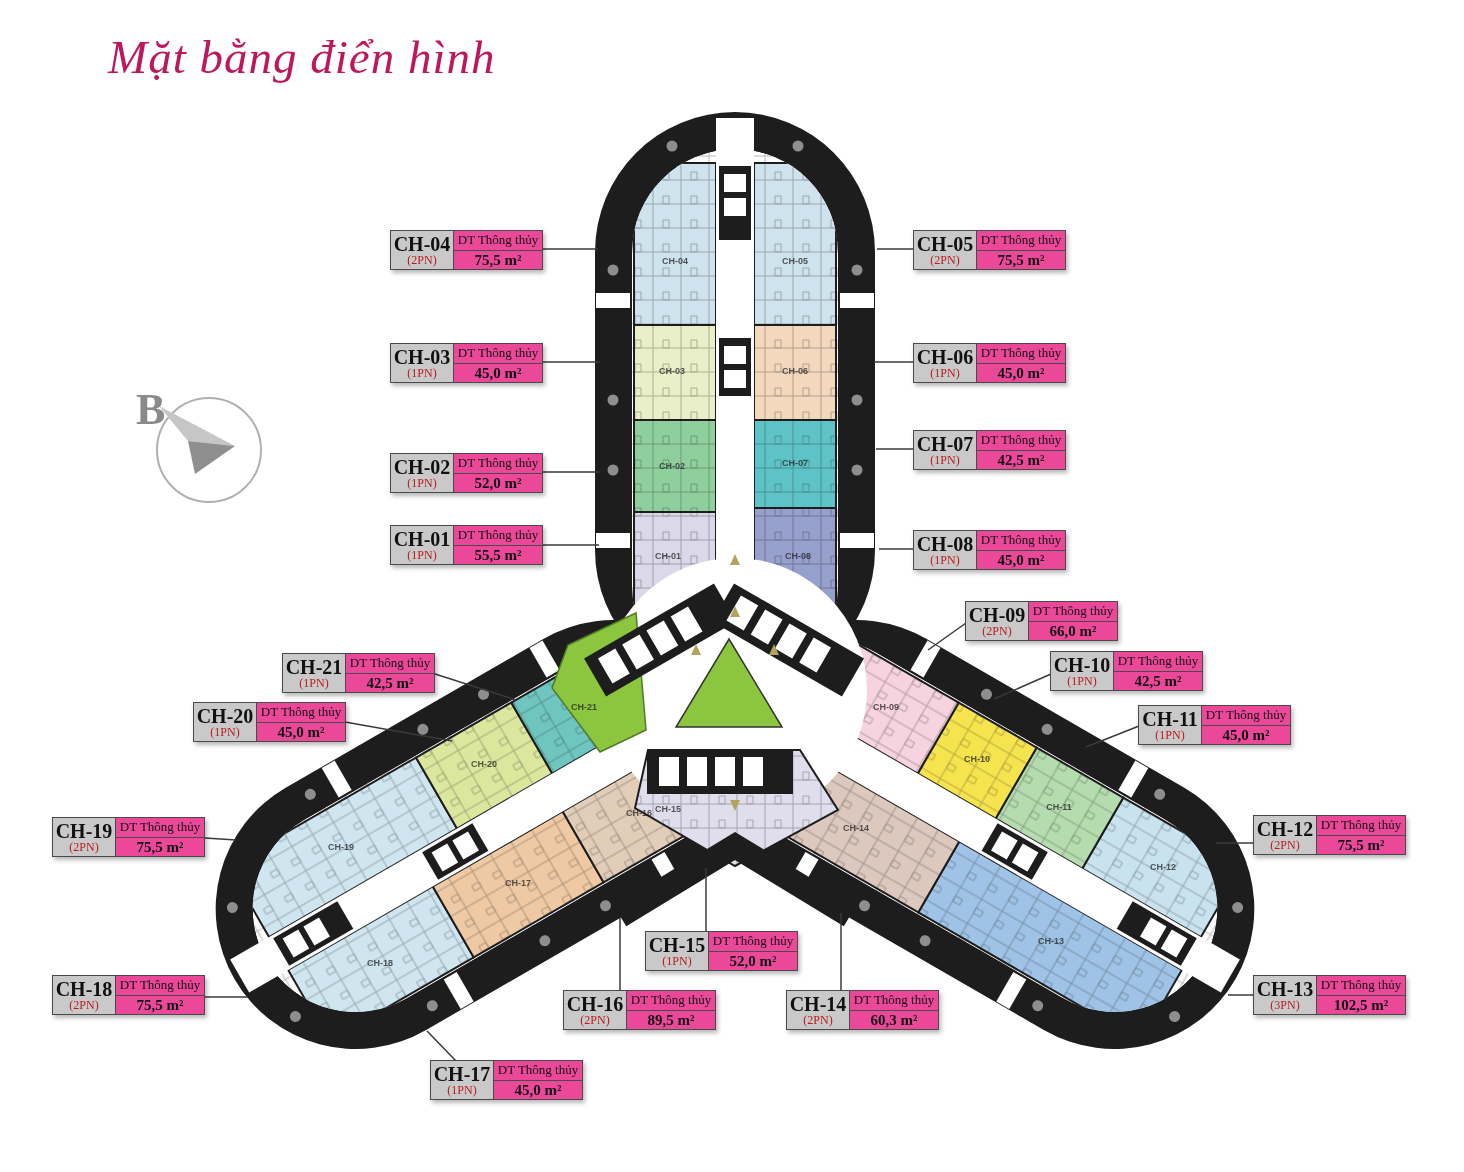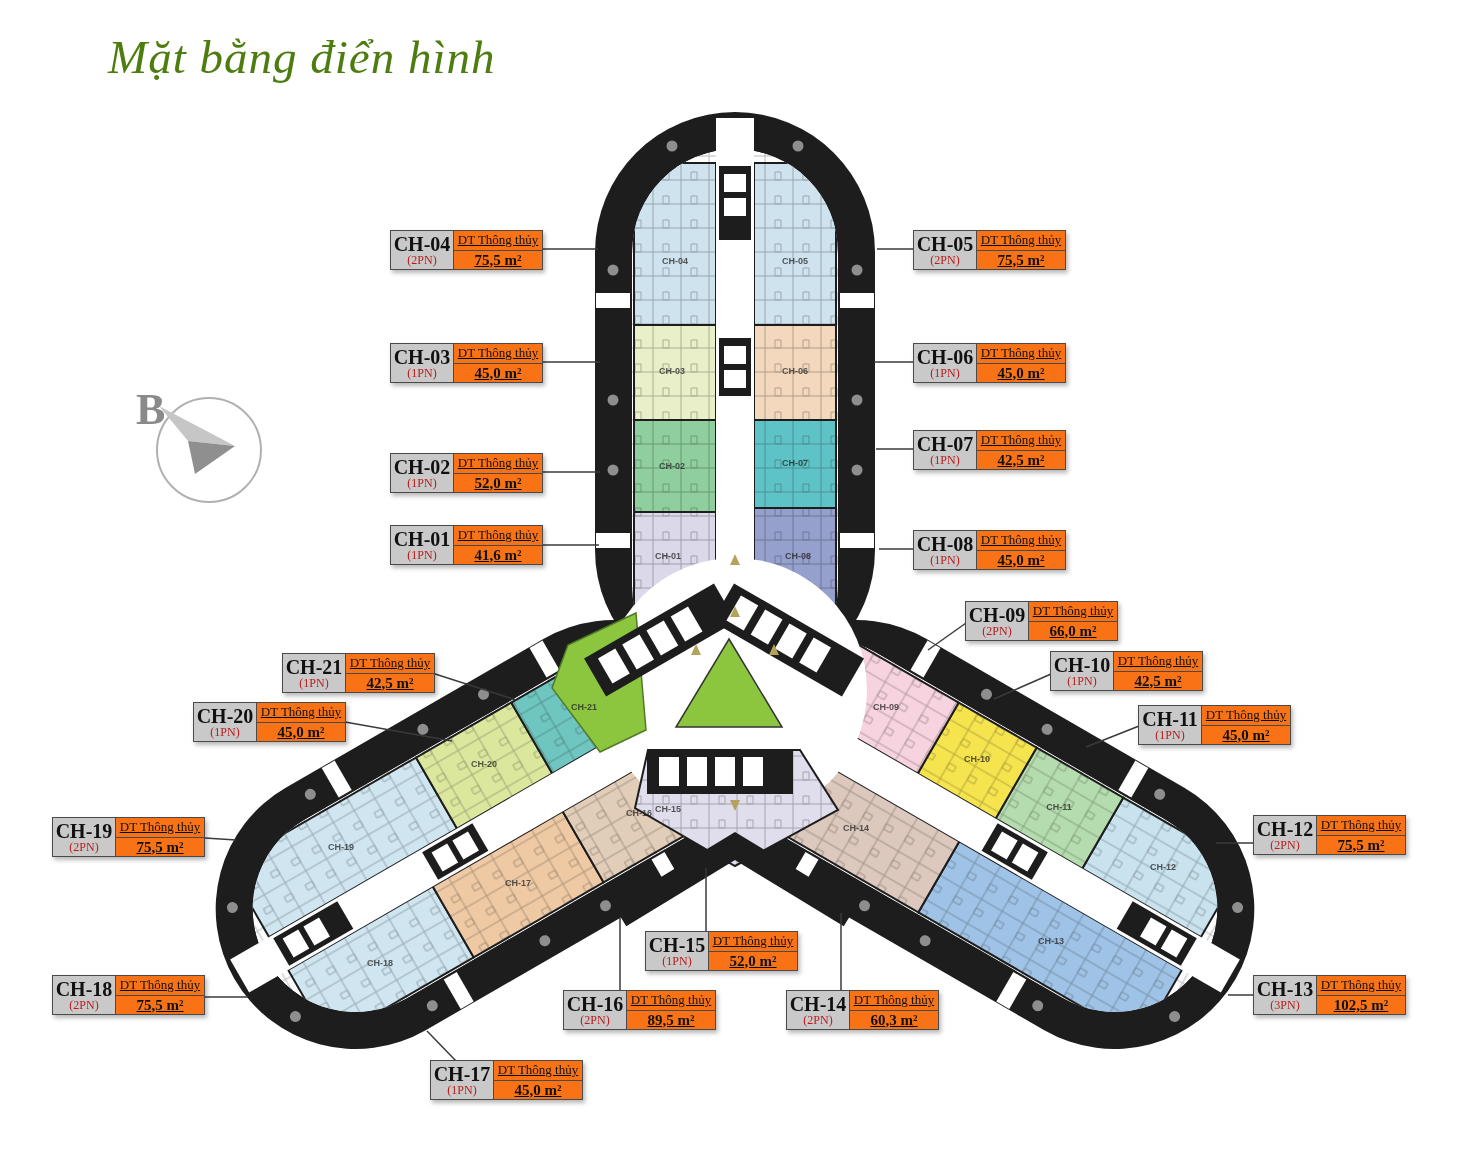--- a/index.html
+++ b/index.html
@@ -1,31 +1,31 @@
 <!DOCTYPE html>
 <html><head>
 <meta charset="utf-8">
 <style>
   html,body{margin:0;padding:0;background:#fff;}
   #stage{position:relative;width:1464px;height:1172px;background:#fff;overflow:hidden;
          font-family:"Liberation Serif",serif;}
   #plan-svg{position:absolute;left:0;top:0;}
   .page-title{position:absolute;left:108px;top:30px;font-size:47px;font-style:italic;
-              color:#4d7c0f;letter-spacing:1px;white-space:nowrap;}
+              color:#be185d;letter-spacing:1px;white-space:nowrap;}
   .compass-label{position:absolute;left:136px;top:384px;font-size:44px;font-weight:bold;
                  color:#8a8a8a;}
   
   .unit-label{position:absolute;display:flex;align-items:stretch;height:40px;
               filter:drop-shadow(2px 3px 2px rgba(0,0,0,0.28));}
   .unit-id-box{width:62px;background:#c9c9c9;border:1px solid #4a4a4a;
                display:flex;flex-direction:column;align-items:center;justify-content:center;}
   .unit-id{font-weight:bold;font-size:20px;line-height:1;color:#111;}
   .unit-type{font-size:12px;line-height:1.05;color:#b91c1c;}
-  .unit-area-box{width:88px;background:#f97316;border:1px solid #4a4a4a;border-left:none;
-                 display:flex;flex-direction:column;text-decoration:underline;}
+  .unit-area-box{width:88px;background:#ec4899;border:1px solid #4a4a4a;border-left:none;
+                 display:flex;flex-direction:column;}
   .area-caption{font-size:13px;text-align:center;border-bottom:1px solid #4a4a4a;
                 padding:1px 2px 0 2px;color:#111;white-space:nowrap;flex:1;}
   .area-value{font-weight:bold;font-size:15px;text-align:left;color:#111;flex:1;
               display:flex;align-items:center;justify-content:center;}
 </style>
 </head>
 <body>
 
 <div id="stage">
 
@@ -278,21 +278,21 @@
         <div class="area-value">52,0 m²</div>
       </div>
 </div>
 <div class="unit-label" style="left:390px;top:525px">
   <div class="unit-id-box">
         <div class="unit-id">CH-01</div>
         <div class="unit-type">(1PN)</div>
       </div>
   <div class="unit-area-box">
         <div class="area-caption">DT Thông thủy</div>
-        <div class="area-value">41,6 m²</div>
+        <div class="area-value">55,5 m²</div>
       </div>
 </div>
 <div class="unit-label" style="left:913px;top:230px">
   <div class="unit-id-box">
         <div class="unit-id">CH-05</div>
         <div class="unit-type">(2PN)</div>
       </div>
   <div class="unit-area-box">
         <div class="area-caption">DT Thông thủy</div>
         <div class="area-value">75,5 m²</div>

